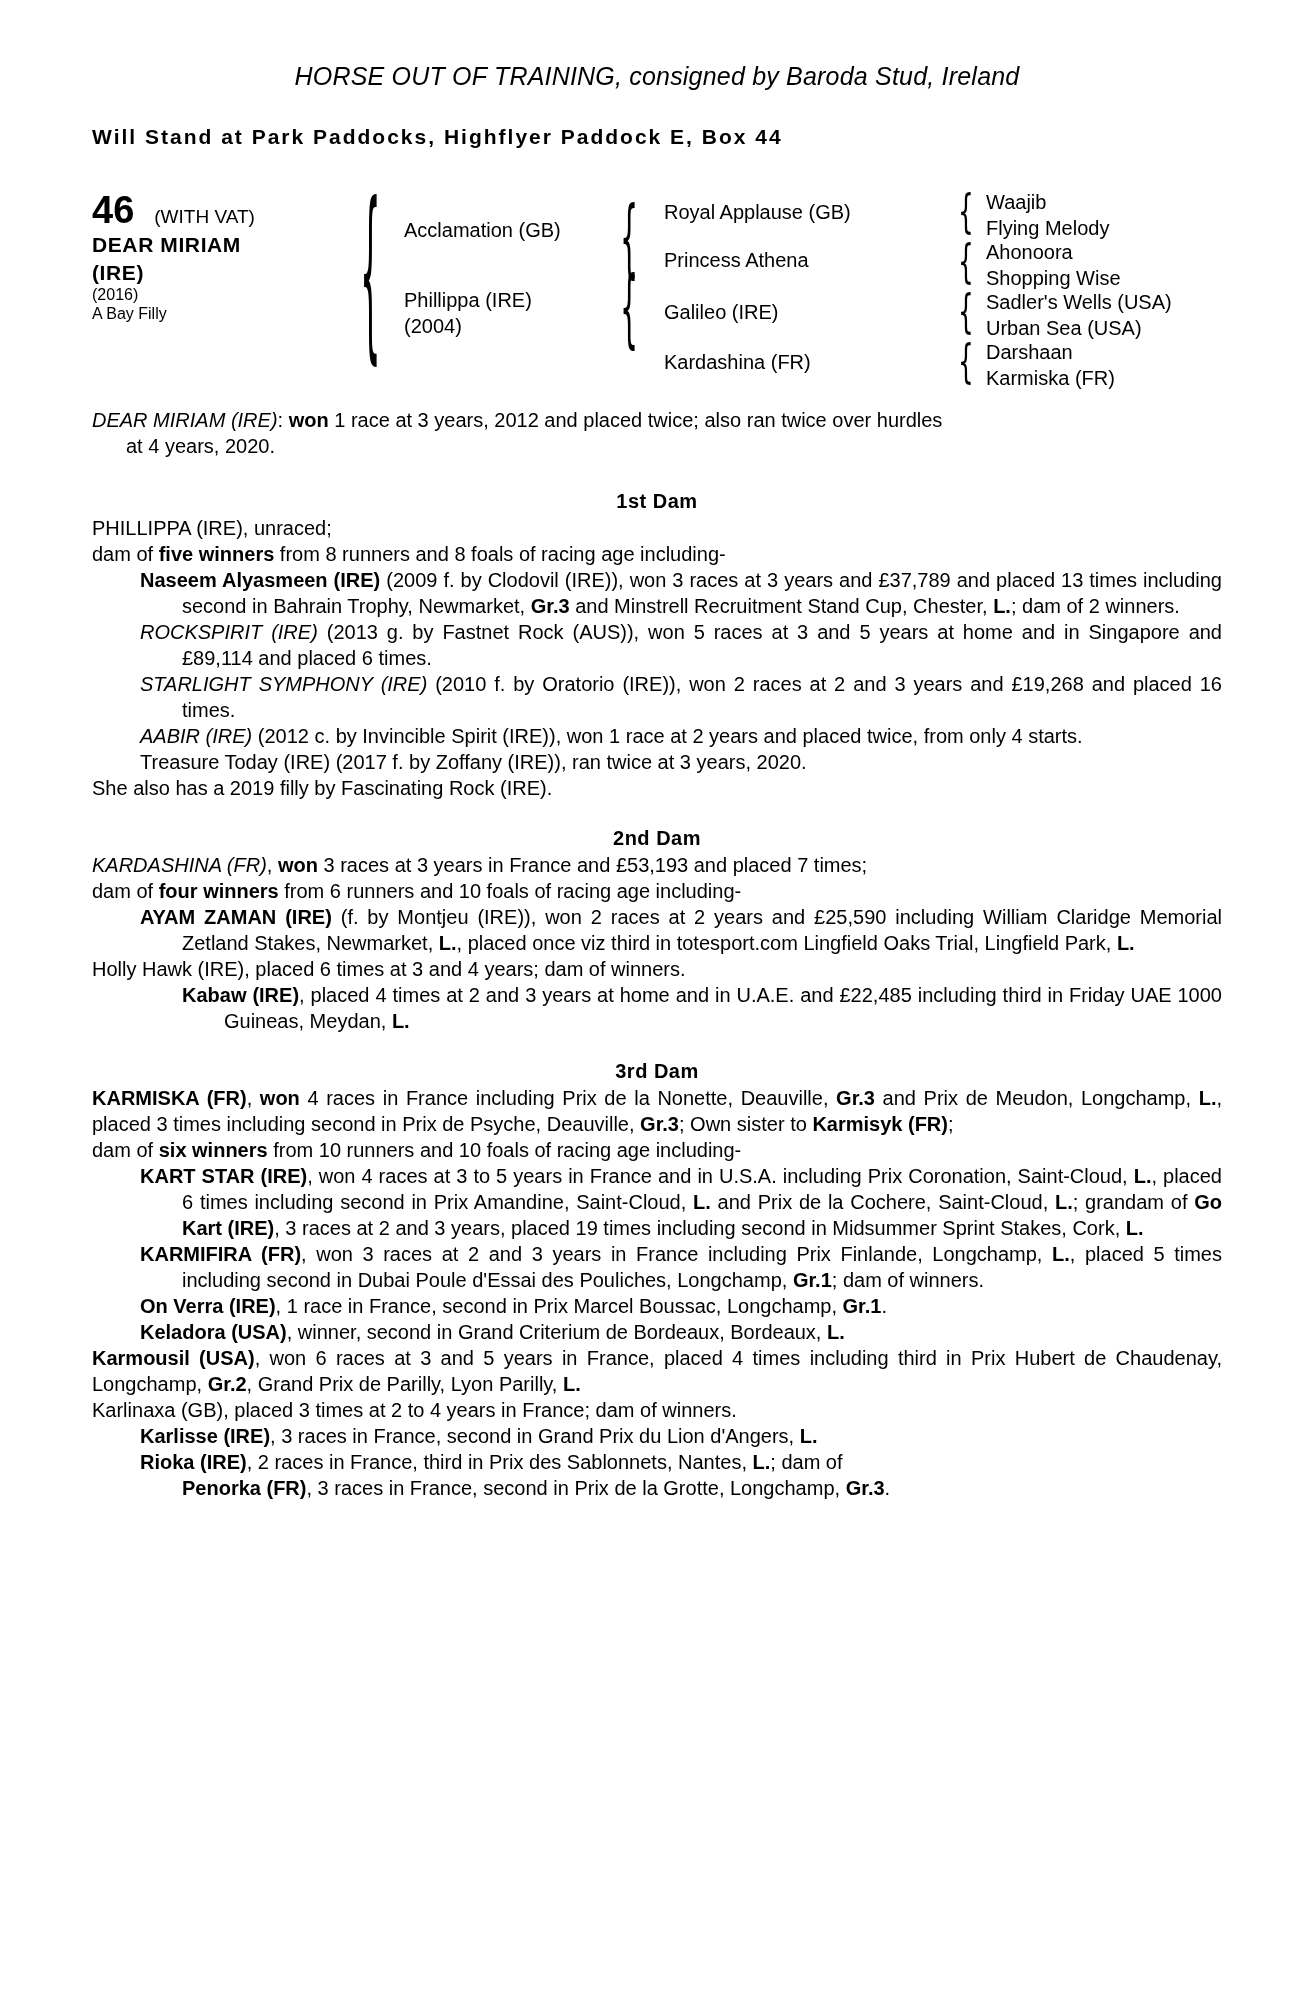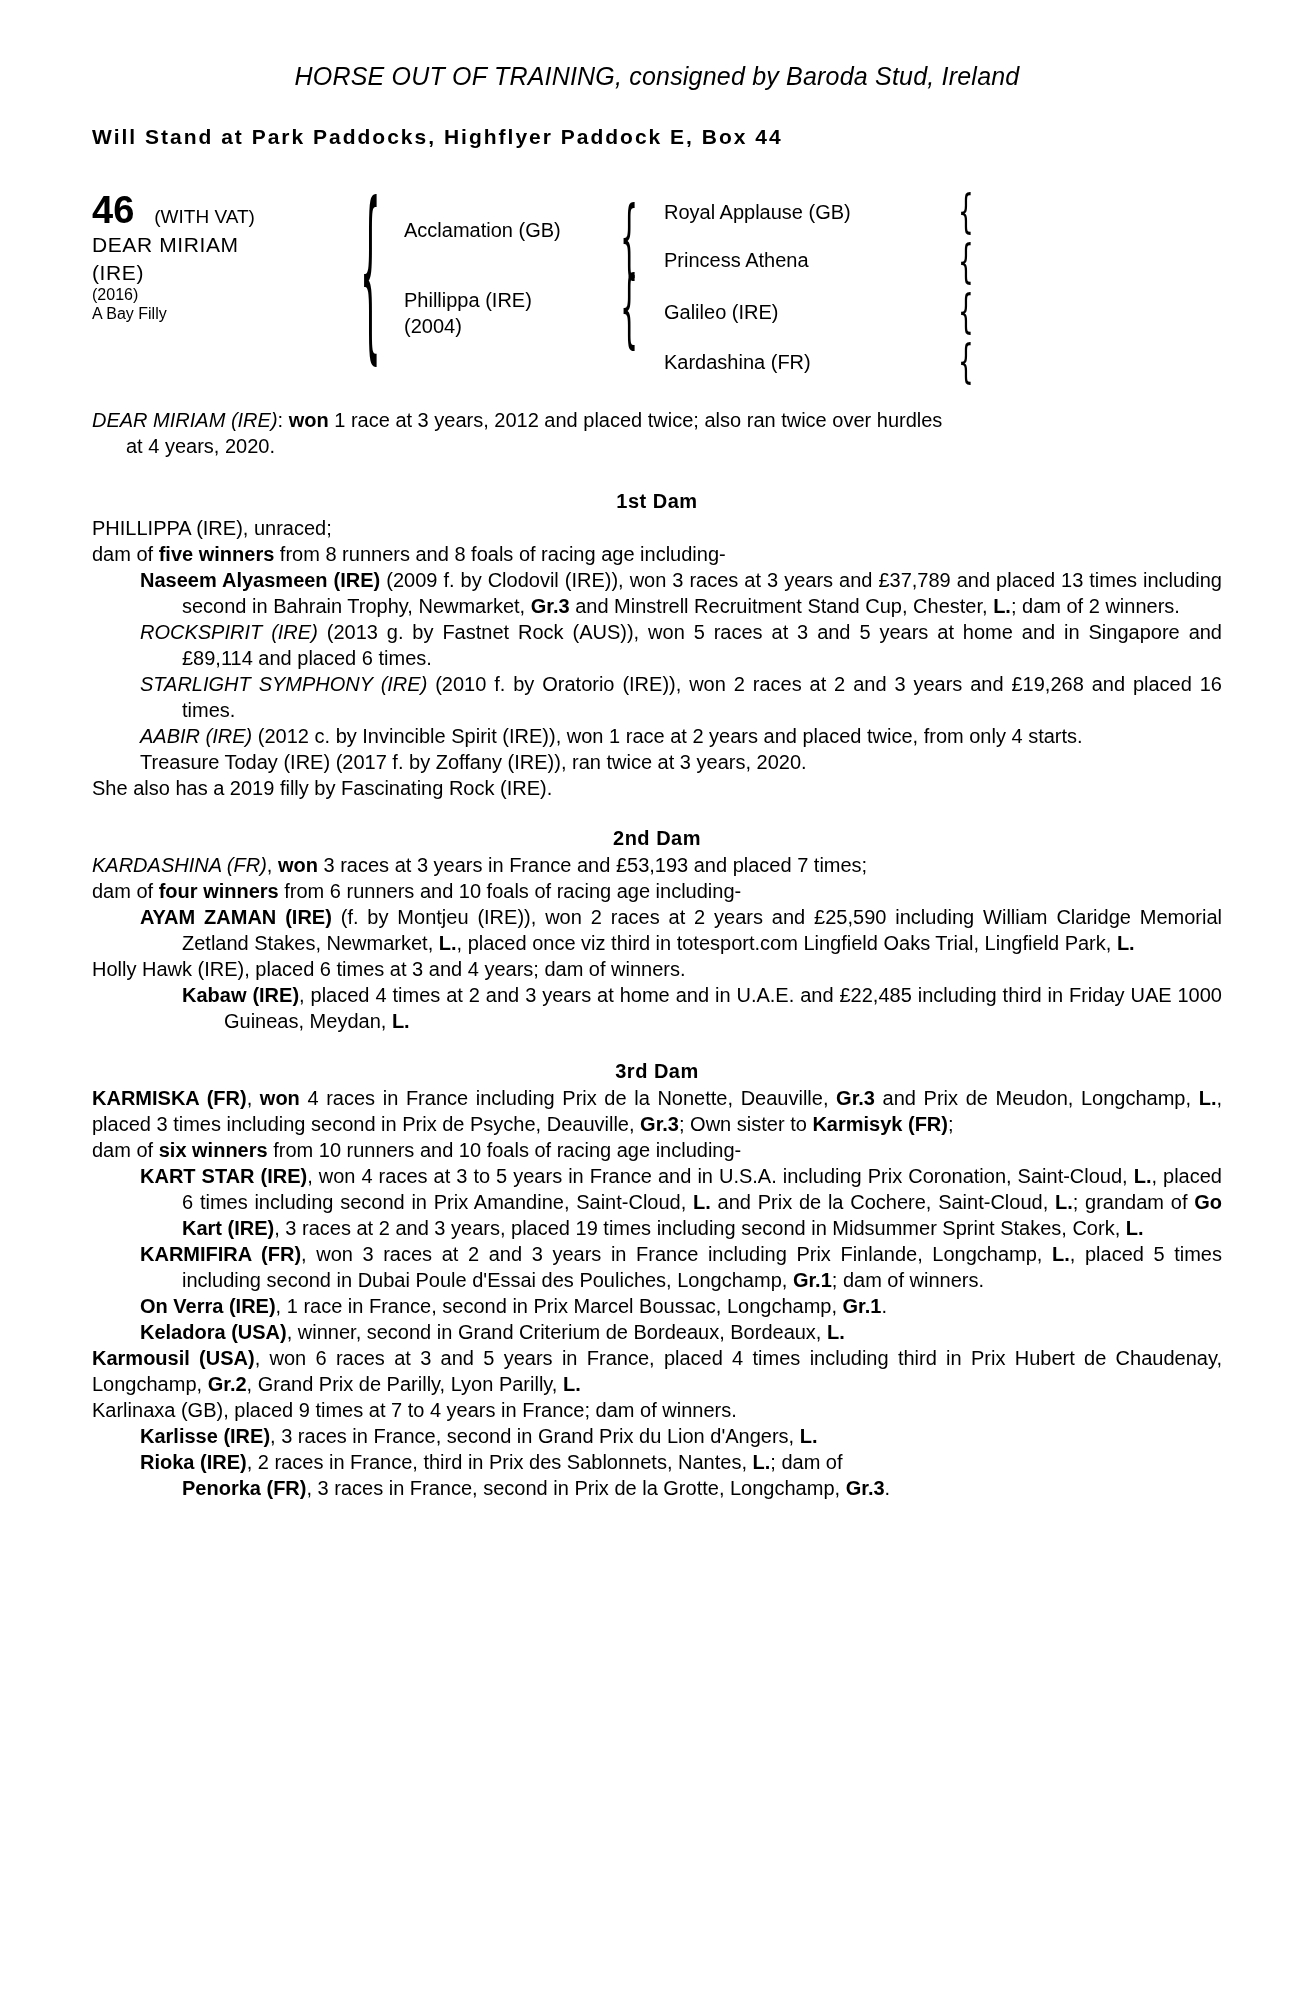--- a/index.html
+++ b/index.html
@@ -52,21 +52,21 @@
   .lot-num {
     font-size: 38px;
     font-weight: bold;
     line-height: 1;
   }
   .with-vat {
     font-size: 19px;
   }
   .horse-name {
     font-size: 21px;
-    font-weight: normal;
+    font-weight: bold;
     letter-spacing: 0.6px;
     margin-top: 4px;
     line-height: 1.15;
   }
   .horse-sub {
     font-size: 16px;
     line-height: 1.2;
   }
 
   .ped-col2 {
@@ -180,20 +180,30 @@
       <div class="pname" style="left:12px; top:66px;">Princess Athena</div>
       <div class="pname" style="left:12px; top:118px;">Galileo (IRE)</div>
       <div class="pname" style="left:12px; top:168px;">Kardashina (FR)</div>
     </div>
 
     <div class="brace" style="left:866px; top:28px; transform: translateY(-50%) scaleY(1.75) scaleX(0.95);">{</div>
     <div class="brace" style="left:866px; top:78px; transform: translateY(-50%) scaleY(1.75) scaleX(0.95);">{</div>
     <div class="brace" style="left:866px; top:128px; transform: translateY(-50%) scaleY(1.75) scaleX(0.95);">{</div>
     <div class="brace" style="left:866px; top:178px; transform: translateY(-50%) scaleY(1.75) scaleX(0.95);">{</div>
 
+    <div class="ped-col4">
+      <div class="pname" style="left:14px; top:8px;">Waajib</div>
+      <div class="pname" style="left:14px; top:34px;">Flying Melody</div>
+      <div class="pname" style="left:14px; top:58px;">Ahonoora</div>
+      <div class="pname" style="left:14px; top:84px;">Shopping Wise</div>
+      <div class="pname" style="left:14px; top:108px;">Sadler's Wells (USA)</div>
+      <div class="pname" style="left:14px; top:134px;">Urban Sea (USA)</div>
+      <div class="pname" style="left:14px; top:158px;">Darshaan</div>
+      <div class="pname" style="left:14px; top:184px;">Karmiska (FR)</div>
+    </div>
   </div>
 
   <div class="note">
     <span class="it">DEAR MIRIAM (IRE)</span><span>: </span><b>won</b><span> 1 race at 3 years, 2012 and placed twice; also ran twice over hurdles</span>
     <span class="indent1">at 4 years, 2020.</span>
   </div>
 
   <div id="sections-root">
       <div>
         <div class="sec-title">1st Dam</div>
@@ -218,20 +228,20 @@
       <div class="block-gap"></div>
       <div>
         <div class="sec-title">3rd Dam</div>
         <div class="para lvl0"><b>KARMISKA (FR)</b>, <b>won</b> 4 races in France including Prix de la Nonette, Deauville, <b>Gr.3</b> and Prix de Meudon, Longchamp, <b>L.</b>, placed 3 times including second in Prix de Psyche, Deauville, <b>Gr.3</b>; Own sister to <b>Karmisyk (FR)</b>;</div>
         <div class="para lvl0">dam of <b>six winners</b> from 10 runners and 10 foals of racing age including-</div>
         <div class="para hang1"><b>KART STAR (IRE)</b>, won 4 races at 3 to 5 years in France and in U.S.A. including Prix Coronation, Saint-Cloud, <b>L.</b>, placed 6 times including second in Prix Amandine, Saint-Cloud, <b>L.</b> and Prix de la Cochere, Saint-Cloud, <b>L.</b>; grandam of <b>Go Kart (IRE)</b>, 3 races at 2 and 3 years, placed 19 times including second in Midsummer Sprint Stakes, Cork, <b>L.</b></div>
         <div class="para hang1"><b>KARMIFIRA (FR)</b>, won 3 races at 2 and 3 years in France including Prix Finlande, Longchamp, <b>L.</b>, placed 5 times including second in Dubai Poule d'Essai des Pouliches, Longchamp, <b>Gr.1</b>; dam of winners.</div>
         <div class="para hang1"><b>On Verra (IRE)</b>, 1 race in France, second in Prix Marcel Boussac, Longchamp, <b>Gr.1</b>.</div>
         <div class="para hang1"><b>Keladora (USA)</b>, winner, second in Grand Criterium de Bordeaux, Bordeaux, <b>L.</b></div>
         <div class="para lvl0"><b>Karmousil (USA)</b>, won 6 races at 3 and 5 years in France, placed 4 times including third in Prix Hubert de Chaudenay, Longchamp, <b>Gr.2</b>, Grand Prix de Parilly, Lyon Parilly, <b>L.</b></div>
-        <div class="para lvl0">Karlinaxa (GB), placed 9 times at 7 to 4 years in France; dam of winners.</div>
+        <div class="para lvl0">Karlinaxa (GB), placed 3 times at 2 to 4 years in France; dam of winners.</div>
         <div class="para hang1"><b>Karlisse (IRE)</b>, 3 races in France, second in Grand Prix du Lion d'Angers, <b>L.</b></div>
         <div class="para hang1"><b>Rioka (IRE)</b>, 2 races in France, third in Prix des Sablonnets, Nantes, <b>L.</b>; dam of</div>
         <div class="para hang3"><b>Penorka (FR)</b>, 3 races in France, second in Prix de la Grotte, Longchamp, <b>Gr.3</b>.</div>
       </div>
     </div>
 
 </div>
 
 </body></html>

